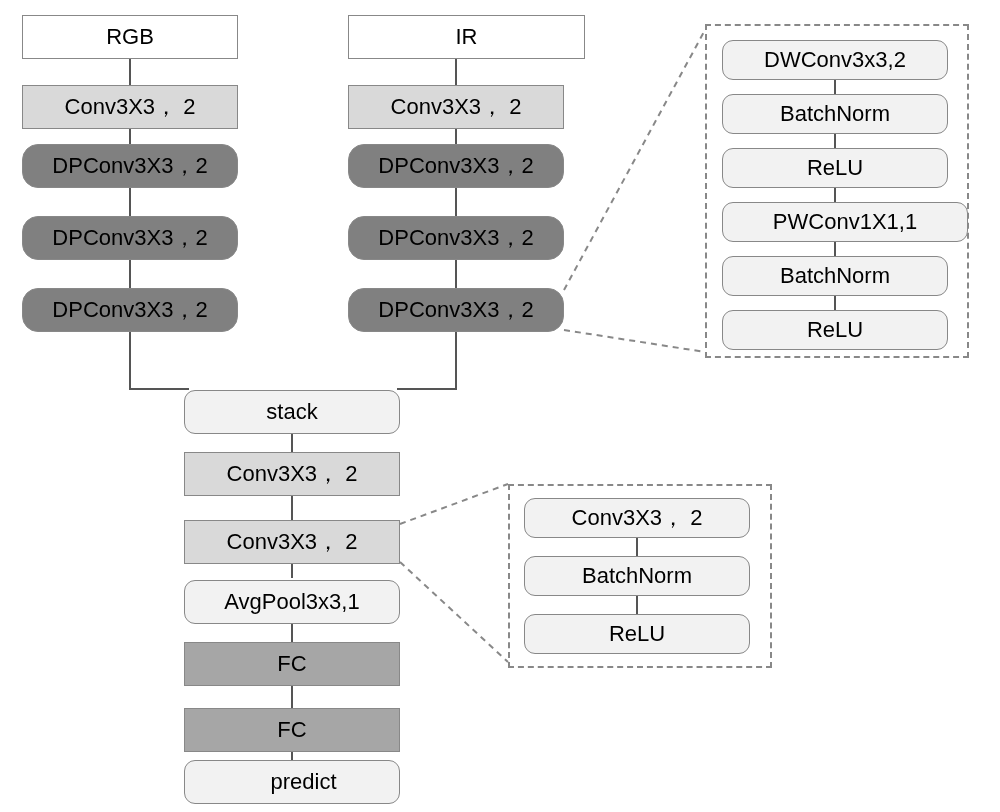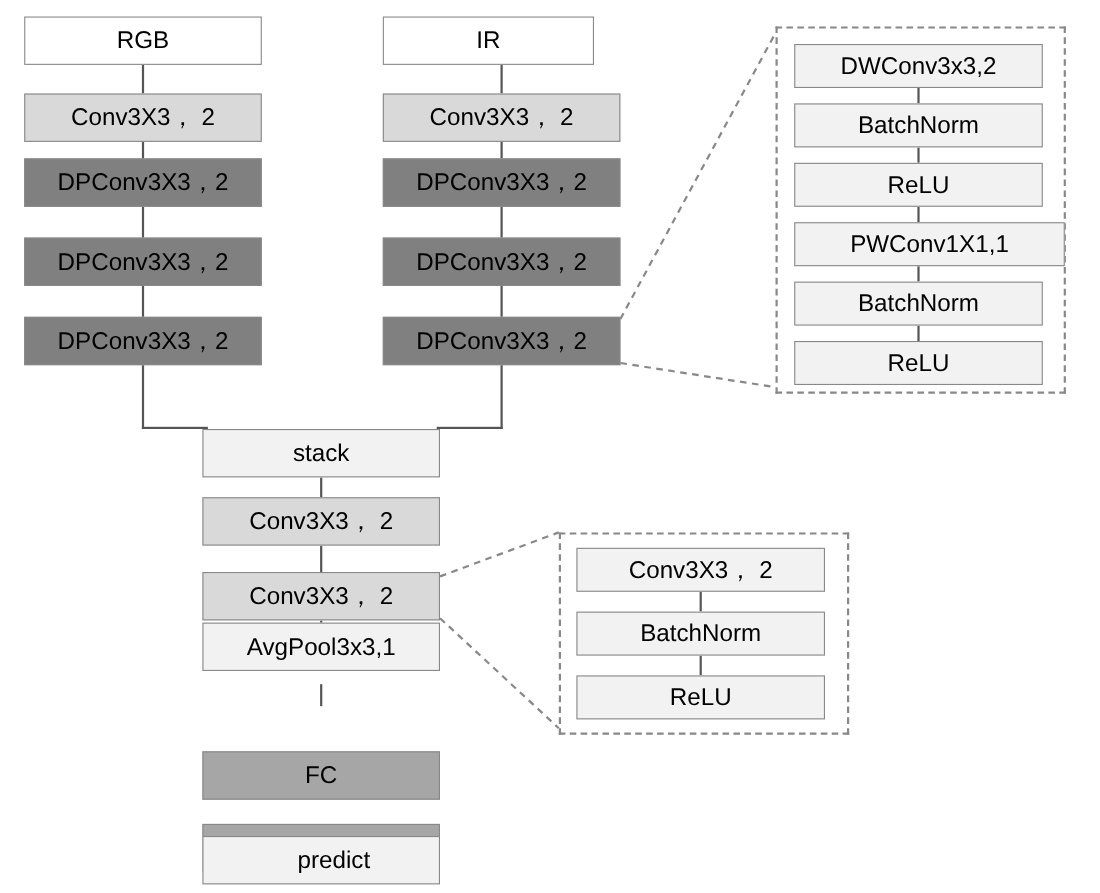--- a/index.html
+++ b/index.html
@@ -17,24 +17,24 @@
     border: 1px solid #888;
     text-align: right;
     display: flex;
     align-items: center;
     justify-content: center;
     font-size: 22px;
     box-sizing: border-box;
     z-index: 2;
   }
   .white { background: #ffffff; }
-  .light { background: #f2f2f2; }
+  .light { background: #f2f2f2; border-radius: 11px; }
   .grey  { background: #d9d9d9; }
-  .dark  { background: #808080; color:#000; }
-  .midgrey { background: #a6a6a6; margin-top: 41px; }
+  .dark  { background: #808080; color:#000;border-radius:16px; }
+  .midgrey { background: #a6a6a6; }
   .conn {
     position: absolute;
     background: #555;
     z-index: 1;
   }
   .dashed-box {
     position: absolute;
     border: 2px dashed #888;
     z-index: 0;
   }
@@ -54,21 +54,21 @@
 <div class="conn" style="left:129px; top:129px; width:2px; height:15px;"></div>
 
 <div class="node dark" style="left:22px; top:144px; width:216px; height:44px;">DPConv3X3，2</div>
 <div class="conn" style="left:129px; top:188px; width:2px; height:28px;"></div>
 
 <div class="node dark" style="left:22px; top:216px; width:216px; height:44px;">DPConv3X3，2</div>
 <div class="conn" style="left:129px; top:260px; width:2px; height:28px;"></div>
 
 <div class="node dark" style="left:22px; top:288px; width:216px; height:44px;">DPConv3X3，2</div>
 
-<div class="node white" style="left:348px; top:15px; width:192px; height:44px;">IR</div>
+<div class="node white" style="left:348px; top:15px; width:237px; height:44px;">IR</div>
 <div class="conn" style="left:455px; top:59px; width:2px; height:26px;"></div>
 
 <div class="node grey" style="left:348px; top:85px; width:216px; height:44px;">Conv3X3， 2</div>
 <div class="conn" style="left:455px; top:129px; width:2px; height:15px;"></div>
 
 <div class="node dark" style="left:348px; top:144px; width:216px; height:44px;">DPConv3X3，2</div>
 <div class="conn" style="left:455px; top:188px; width:2px; height:28px;"></div>
 
 <div class="node dark" style="left:348px; top:216px; width:216px; height:44px;">DPConv3X3，2</div>
 <div class="conn" style="left:455px; top:260px; width:2px; height:28px;"></div>
@@ -84,21 +84,21 @@
 <div class="conn" style="left:397px; top:388px; width:60px; height:2px;"></div>
 
 <div class="conn" style="left:291px; top:434px; width:2px; height:18px;"></div>
 
 <div class="node grey" style="left:184px; top:452px; width:216px; height:44px;">Conv3X3， 2</div>
 <div class="conn" style="left:291px; top:496px; width:2px; height:24px;"></div>
 
 <div class="node grey" style="left:184px; top:520px; width:216px; height:44px;">Conv3X3， 2</div>
 <div class="conn" style="left:291px; top:564px; width:2px; height:14px;"></div>
 
-<div class="node light" style="left:184px; top:566px; width:216px; height:44px;">AvgPool3x3,1</div>
+<div class="node light" style="left:184px; top:580px; width:216px; height:44px;">AvgPool3x3,1</div>
 <div class="conn" style="left:291px; top:622px; width:2px; height:20px;"></div>
 
 <div class="node midgrey" style="left:184px; top:642px; width:216px; height:44px;">FC</div>
 <div class="conn" style="left:291px; top:686px; width:2px; height:22px;"></div>
 
 <div class="node midgrey" style="left:184px; top:708px; width:216px; height:44px;">FC</div>
 <div class="conn" style="left:291px; top:752px; width:2px; height:8px;"></div>
 
 <div class="node light" style="left:184px; top:760px; width:216px; height:44px;padding-left:23px;">predict</div>
 

